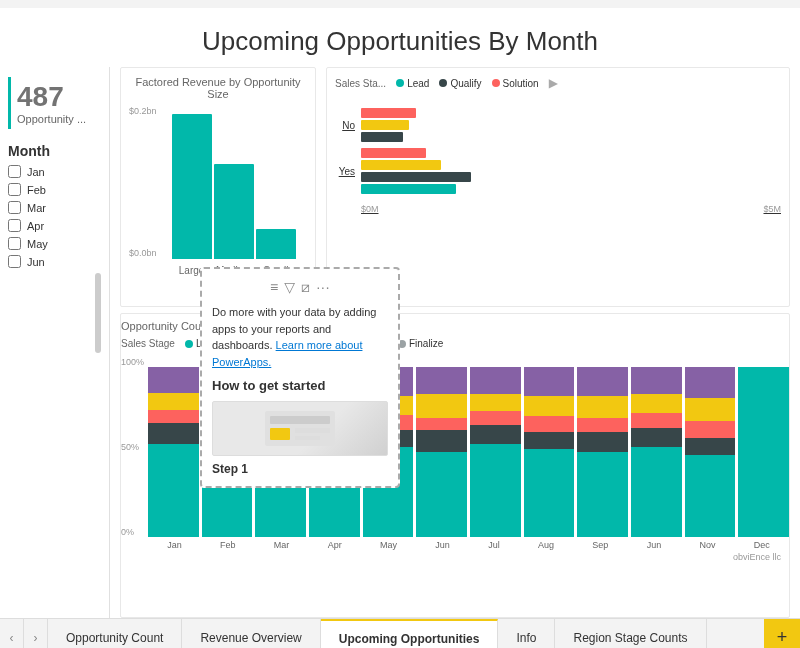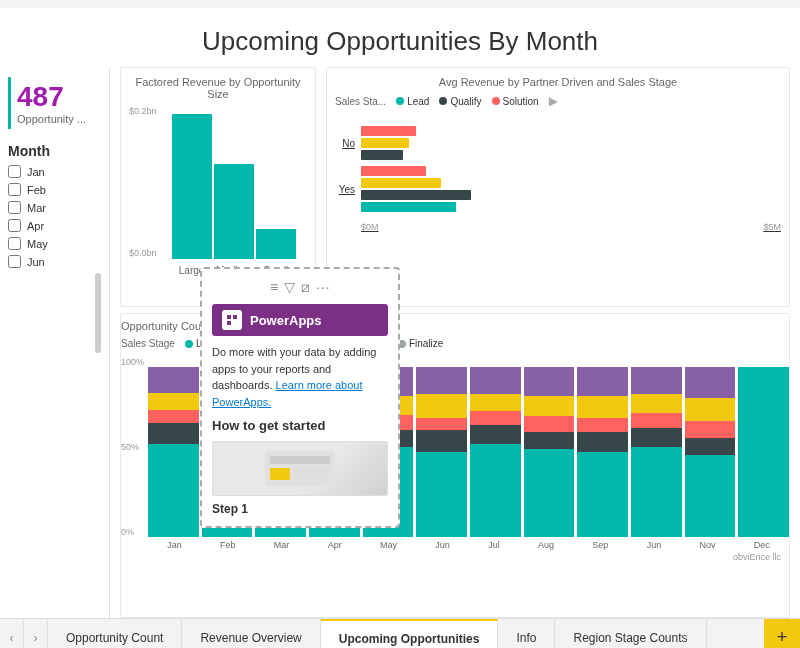--- a/index.html
+++ b/index.html
@@ -7,21 +7,21 @@
 
     .main-container { width: 800px; height: 648px; display: flex; flex-direction: column; background: #fff; margin-top: 8px; }
 
     .page-title { text-align: center; font-size: 26px; font-weight: 300; color: #333; padding: 18px 0 10px 0; }
 
     .content-area { display: flex; flex: 1; overflow: hidden; }
 
     
     .sidebar { width: 110px; border-right: 1px solid #e0e0e0; padding: 10px 8px; flex-shrink: 0; }
     .kpi-box { border-left: 3px solid #01b8aa; padding: 4px 6px; margin-bottom: 14px; }
-    .kpi-number { font-size: 28px; font-weight: 700; color: #a21caf; }
+    .kpi-number { font-size: 28px; font-weight: 700; color: #737373; }
     .kpi-label { font-size: 11px; color: #666; }
     .filter-section {}
     .filter-title { font-size: 14px; font-weight: 600; color: #333; margin-bottom: 6px; }
     .filter-item { display: flex; align-items: center; margin-bottom: 5px; font-size: 11px; color: #333; }
     .filter-item input[type=checkbox] { margin-right: 6px; width: 13px; height: 13px; }
     .scrollbar-hint { width: 6px; height: 80px; background: #ccc; border-radius: 3px; margin: 4px 0 0 auto; }
 
     
     .charts-area { flex: 1; display: flex; flex-direction: column; padding: 0 10px 0 10px; overflow: hidden; position: relative; }
 
@@ -149,21 +149,20 @@
                 <div class="bar-col">
                   <div class="bar-rect" style="height:30px;"></div>
                   <div class="bar-label">Small</div>
                 </div>
               </div>
             </div>
           </div>
         </div>
 
         <div class="chart-box avg-revenue-chart">
-          <div class="chart-title">Avg Revenue by Partner Driven and Sales Stage</div>
           <div class="legend">
             <span style="font-size:10px;color:#666;">Sales Sta...</span>
             <div class="legend-item">
               <div class="legend-dot" style="background:#01b8aa;"></div>
               <span>Lead</span>
             </div>
             <div class="legend-item">
               <div class="legend-dot" style="background:#374649;"></div>
               <span>Qualify</span>
             </div>
@@ -339,30 +338,20 @@
         </div>
       </div>
 
       <div class="popup-overlay">
         <div class="popup-toolbar">
           <span>≡</span>
           <span>▽</span>
           <span>⧄</span>
           <span>···</span>
         </div>
-        <div class="popup-header">
-          <div class="popup-icon">
-            <svg width="14" height="14" viewBox="0 0 14 14" fill="none">
-              <rect x="2" y="2" width="4" height="4" fill="#7c3085"></rect>
-              <rect x="8" y="2" width="4" height="4" fill="#7c3085"></rect>
-              <rect x="2" y="8" width="4" height="4" fill="#7c3085"></rect>
-            </svg>
-          </div>
-          <span>PowerApps</span>
-        </div>
         <div class="popup-text">
           Do more with your data by adding apps to your reports and dashboards. <a href="#">Learn more about PowerApps.</a>
         </div>
         <div class="popup-subtitle">How to get started</div>
         <div class="popup-image">
           <svg width="80" height="45" viewBox="0 0 80 45">
             <rect x="5" y="5" width="70" height="35" fill="#e0e0e0" rx="2"></rect>
             <rect x="10" y="10" width="60" height="8" fill="#ccc" rx="1"></rect>
             <rect x="10" y="22" width="20" height="12" fill="#f2c811" rx="1"></rect>
             <rect x="35" y="22" width="35" height="5" fill="#ddd" rx="1"></rect>

